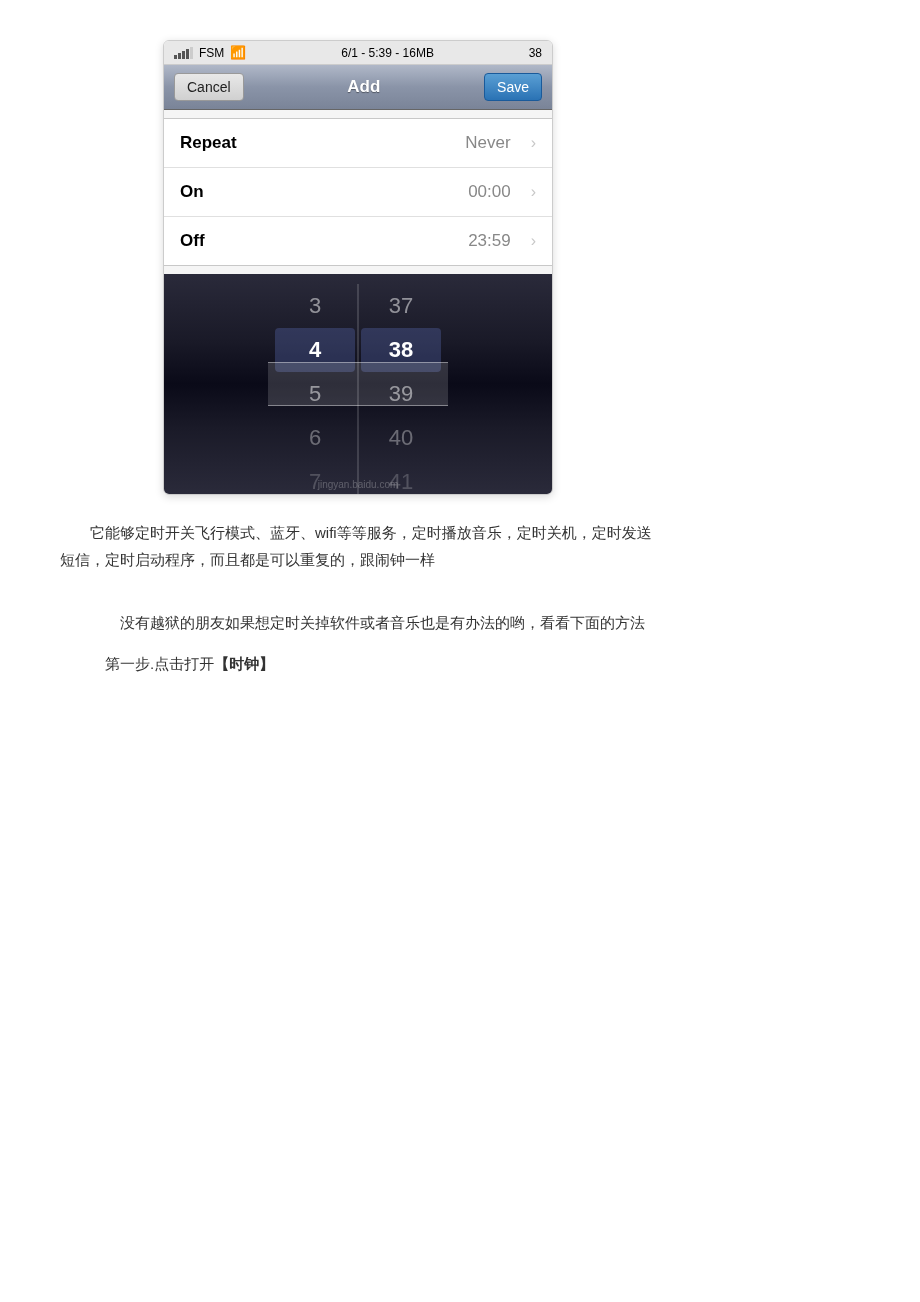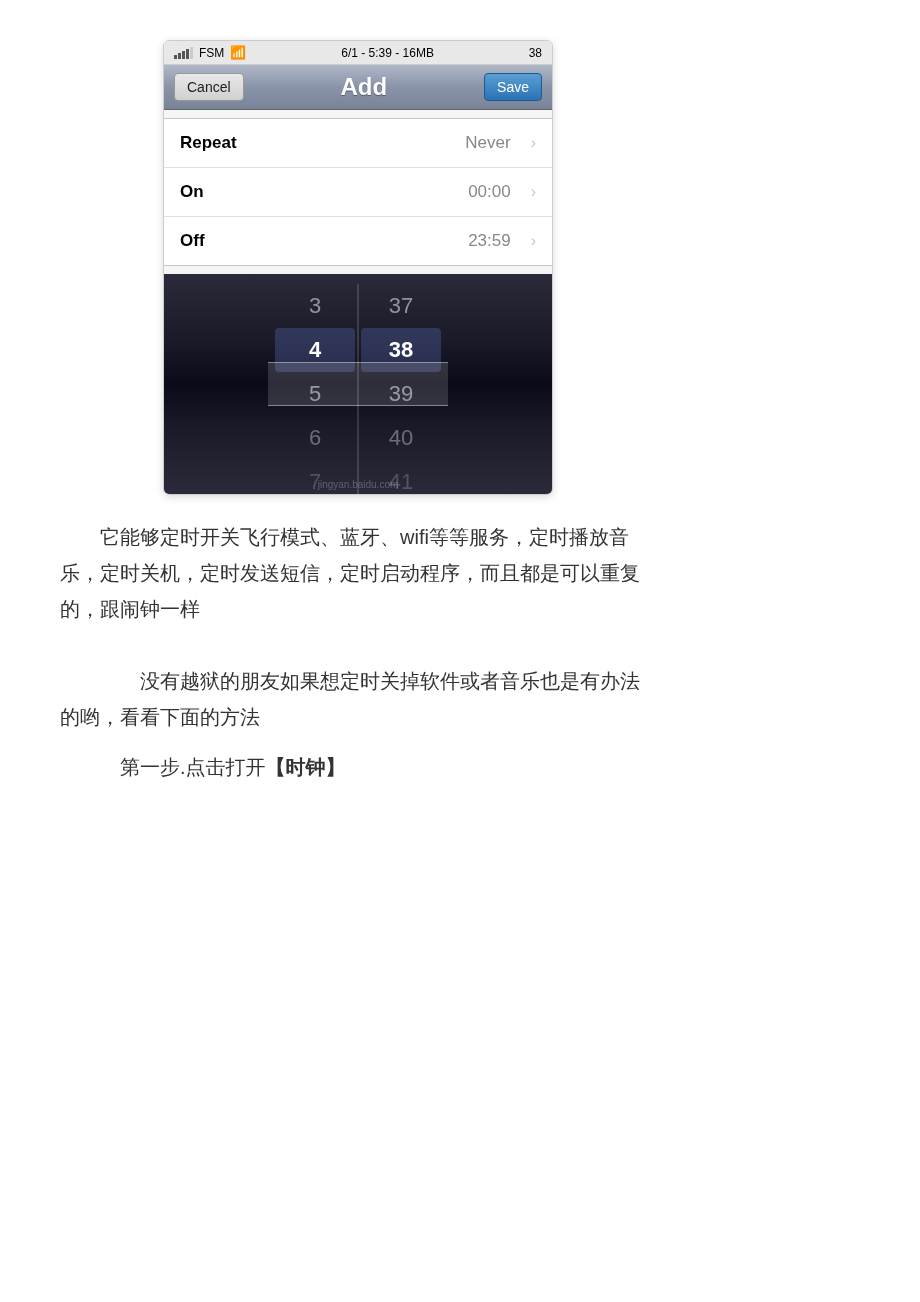--- a/index.html
+++ b/index.html
@@ -63,21 +63,21 @@
       border: 1px solid #999;
       background: linear-gradient(to bottom, #e8e8e8 0%, #d0d0d0 100%);
       color: #222;
     }
     .nav-btn-blue {
       background: linear-gradient(to bottom, #5a9fd4 0%, #2a72b4 100%);
       color: #fff;
       border: 1px solid #1a5a9a;
     }
     .nav-title {
-      font-size: 24px;
+      font-size: 17px;
       font-weight: bold;
       color: #fff;
       text-shadow: 0 1px 1px rgba(0,0,0,0.4);
     }
 
     
     .settings-section {
       background: #f5f5f5;
       padding: 8px 0;
     }
@@ -198,21 +198,21 @@
       color: rgba(255,255,255,0.45);
     }
     .jingyan-text {
       font-size: 11px;
       color: rgba(255,255,255,0.35);
     }
 
     
     .article-body {
       padding: 0 40px;
-      font-size: 20px;
+      font-size: 15px;
       line-height: 1.8;
       color: #333;
     }
 
     .article-para {
       margin-bottom: 14px;
       text-indent: 2em;
     }
 
     .article-para-indent2 {

